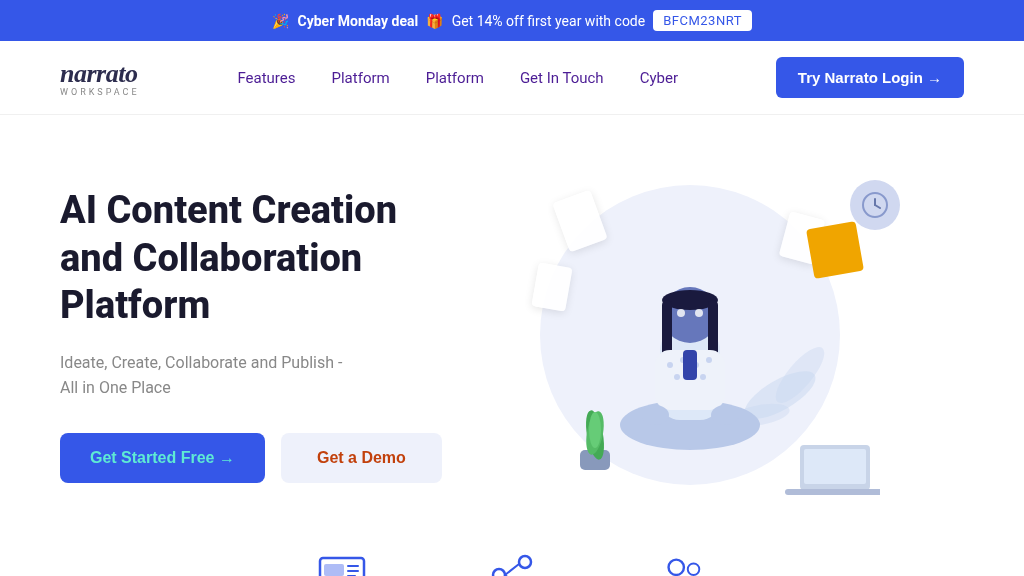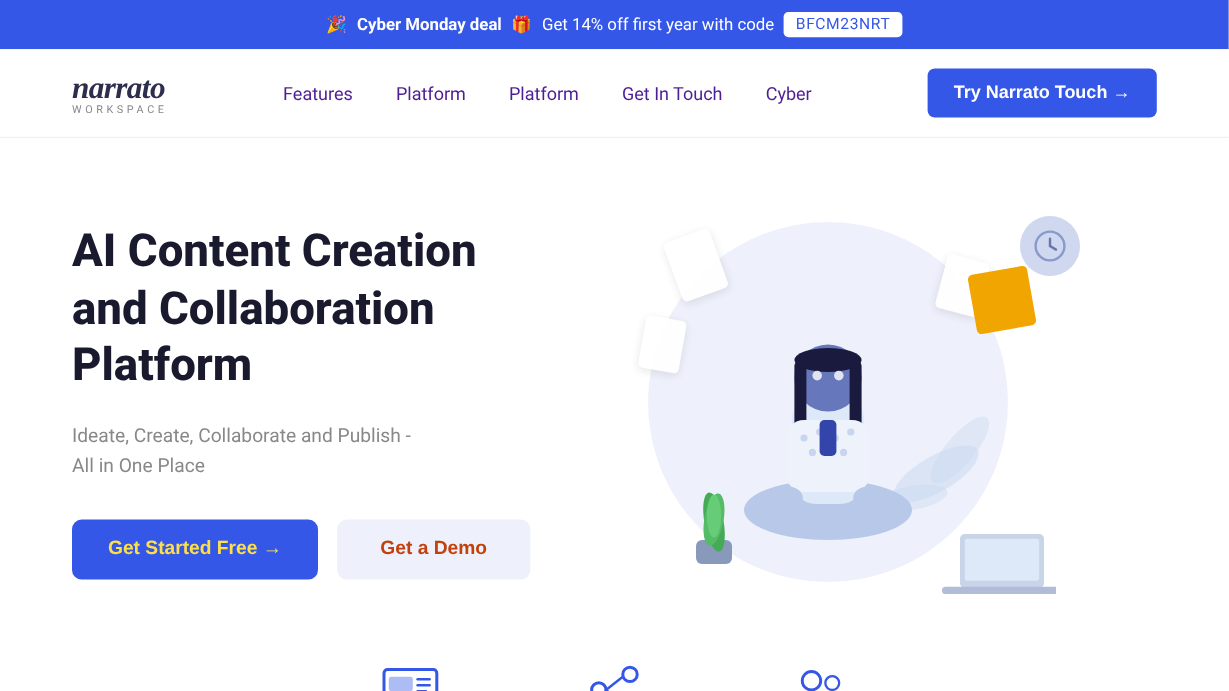--- a/index.html
+++ b/index.html
@@ -104,21 +104,21 @@
       line-height: 1.6;
       margin-bottom: 32px;
     }
     .hero-buttons {
       display: flex;
       gap: 16px;
       align-items: center;
     }
     .btn-primary {
       background: #3557e8;
-      color: #fde047;
+      color: #5eead4;
       border: none;
       padding: 16px 30px;
       border-radius: 8px;
       font-size: 16px;
       font-weight: 600;
       cursor: pointer;
     }
     .btn-secondary {
       background: #eef1fb;
       color: #c2410c;
@@ -229,21 +229,21 @@
     <span class="logo-text">narrato</span>
     <span class="logo-sub">WORKSPACE</span>
   </div>
   <ul class="nav-links">
     <li><a href="#">Features</a></li>
     <li><a href="#">Platform</a></li>
     <li><a href="#">Platform</a></li>
     <li><a href="#">Get In Touch</a></li>
     <li><a href="#">Cyber</a></li>
   </ul>
-  <button class="nav-cta">Try Narrato Touch →</button>
+  <button class="nav-cta">Try Narrato Login →</button>
 </nav>
 
 <section class="hero">
   <div class="hero-left">
     <h1 class="hero-title">AI Content Creation and Collaboration Platform</h1>
     <p class="hero-subtitle">
       Ideate, Create, Collaborate and Publish -<br>All in One Place
     </p>
     <div class="hero-buttons">
       <button class="btn-primary">Get Started Free →</button>

